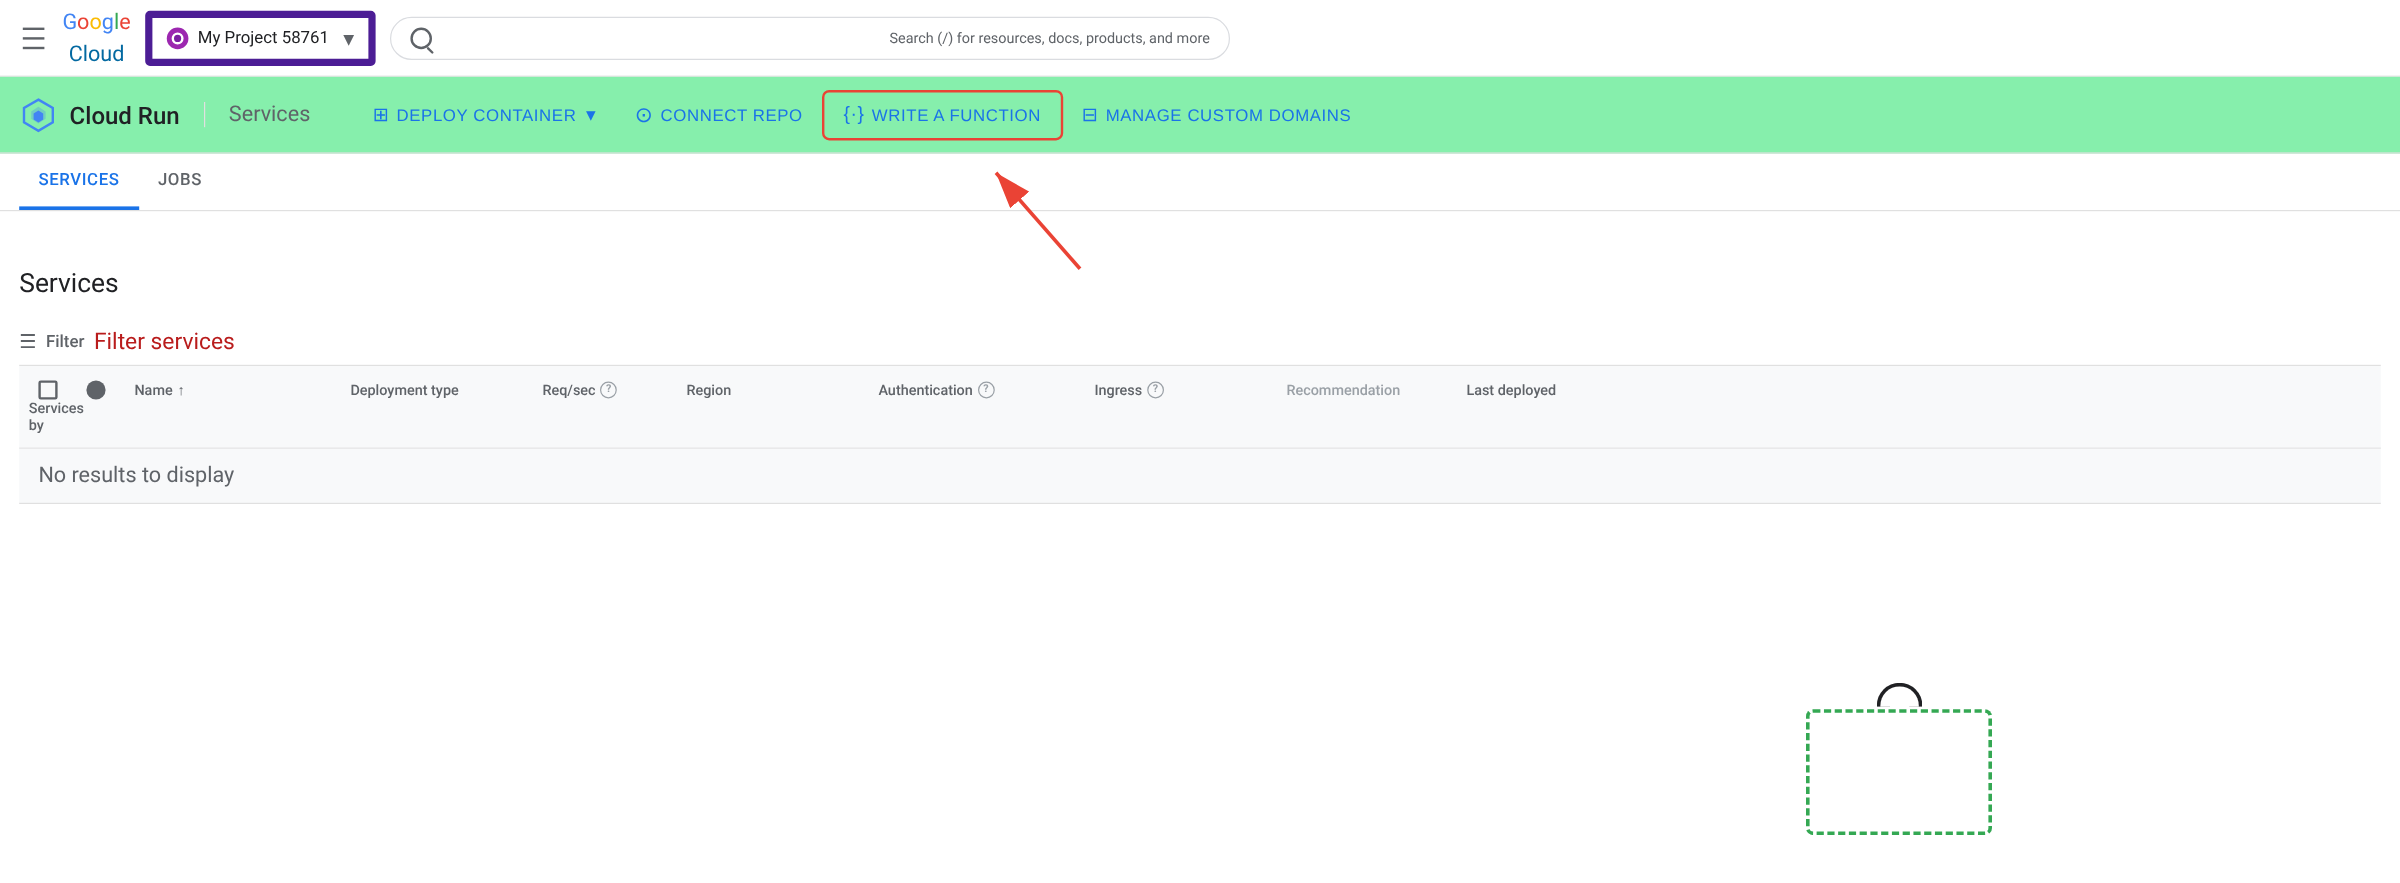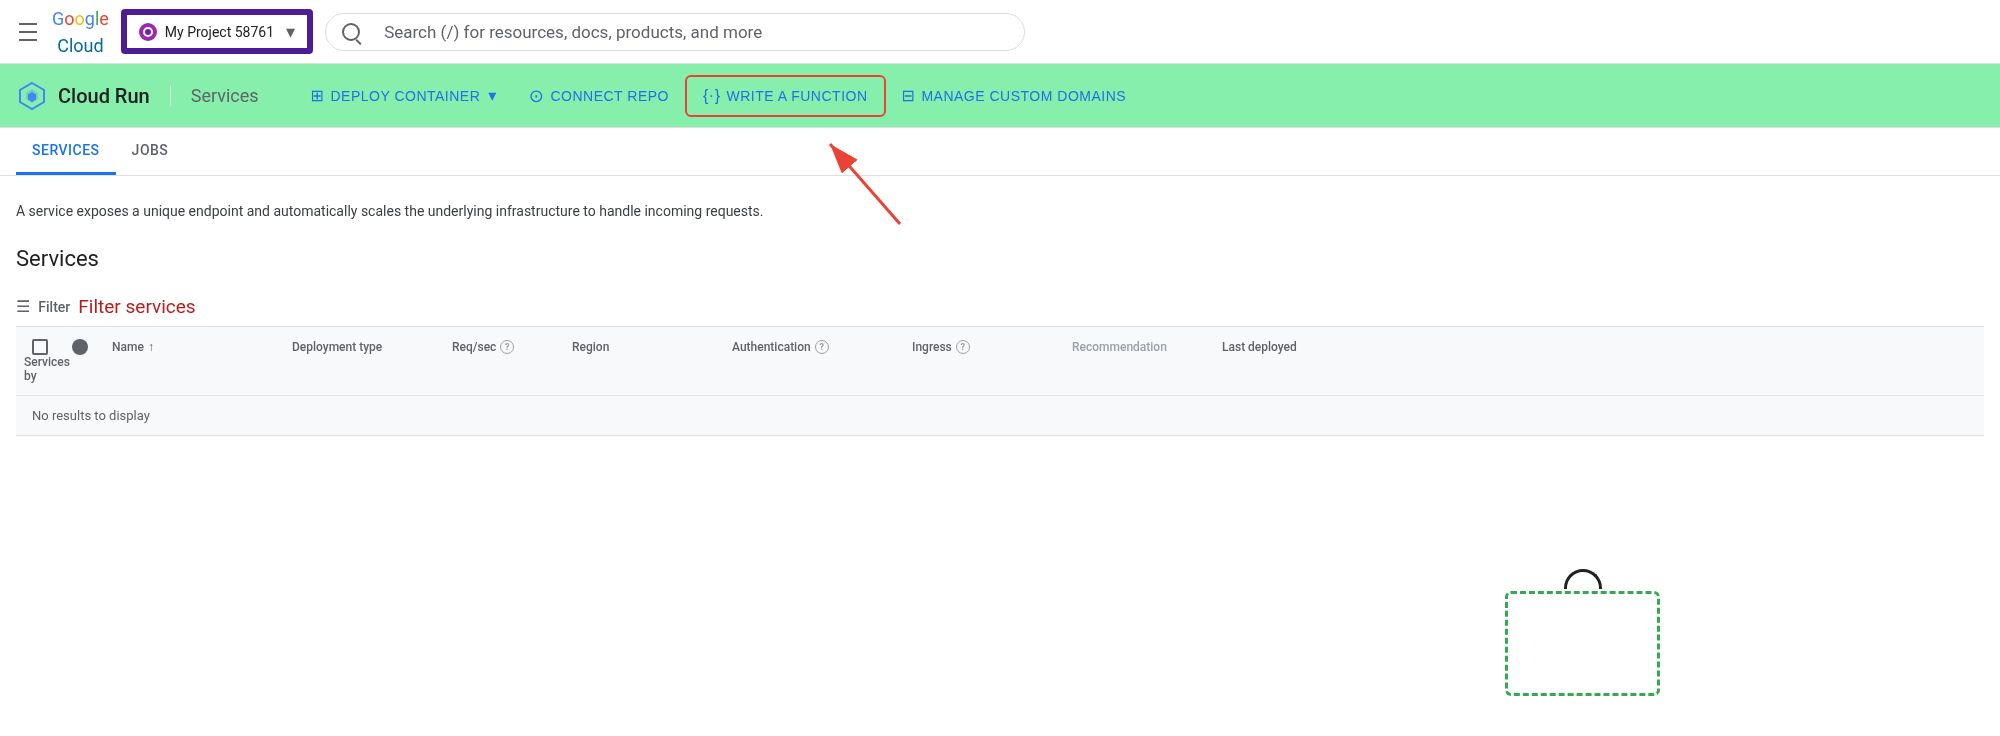--- a/index.html
+++ b/index.html
@@ -41,23 +41,24 @@
       padding: 6px 12px; cursor: pointer;
       font-size: 14px; color: #202124;
       flex-shrink: 0;
     }
     .project-dot { width: 18px; height: 18px; border-radius: 50%; background: #9c27b0; display:flex; align-items:center; justify-content:center; }
     .project-dot-inner { width:10px; height:10px; border-radius:50%; background:#7b1fa2; border: 2px solid #fff; }
     .search-bar {
       flex: 1;
       display: flex; align-items: center;
       border: 1px solid #dadce0; border-radius: 24px;
-      padding: 8px 16px; gap: 24px;
-      font-size: 17px; color: #5f6368;
+      padding: 8px 16px; gap: 4px;
+      font-size: 12px; color: #5f6368;
       max-width: 700px;
+      justify-content: space-between;
     }
     .search-icon-shape {
       width: 18px; height: 18px;
       border: 2px solid #5f6368; border-radius: 50%;
       position: relative; flex-shrink:0;
     }
     .search-icon-shape::after {
       content: ''; position: absolute;
       width: 7px; height: 2px;
       background: #5f6368;
@@ -187,21 +188,21 @@
     .checkbox {
       width: 16px; height: 16px;
       border: 2px solid #5f6368; border-radius: 2px;
     }
     .status-dot {
       width: 16px; height: 16px; border-radius: 50%;
       background: #5f6368;
     }
     .no-results {
       padding: 12px 16px;
-      font-size: 13px; color: #5f6368;
+      font-size: 18px; color: #5f6368;
       background: #f8f9fa;
       border-bottom: 1px solid #e0e0e0;
     }
 
     .page-wrapper {
       position: relative;
       min-height: 736px;
       overflow: hidden;
     }
 
@@ -298,21 +299,20 @@
     <line x1="900" y1="160" x2="830" y2="80" stroke="#ea4335" stroke-width="3" marker-end="url(#arrowhead)"></line>
   </svg>
 
   <div class="tabs">
     <div class="tab active">SERVICES</div>
     <div class="tab">JOBS</div>
   </div>
 
   <div class="main-content">
     <div class="description">
-      <p>A service exposes a unique endpoint and automatically scales the underlying infrastructure to handle incoming requests.</p>
     </div>
 
     <h2 class="section-title">Services</h2>
 
     <div class="filter-row">
       <span class="filter-icon" style="font-size:16px;">☰</span>
       <span class="filter-label">Filter</span>
       <span class="filter-placeholder">Filter services</span>
     </div>
 

